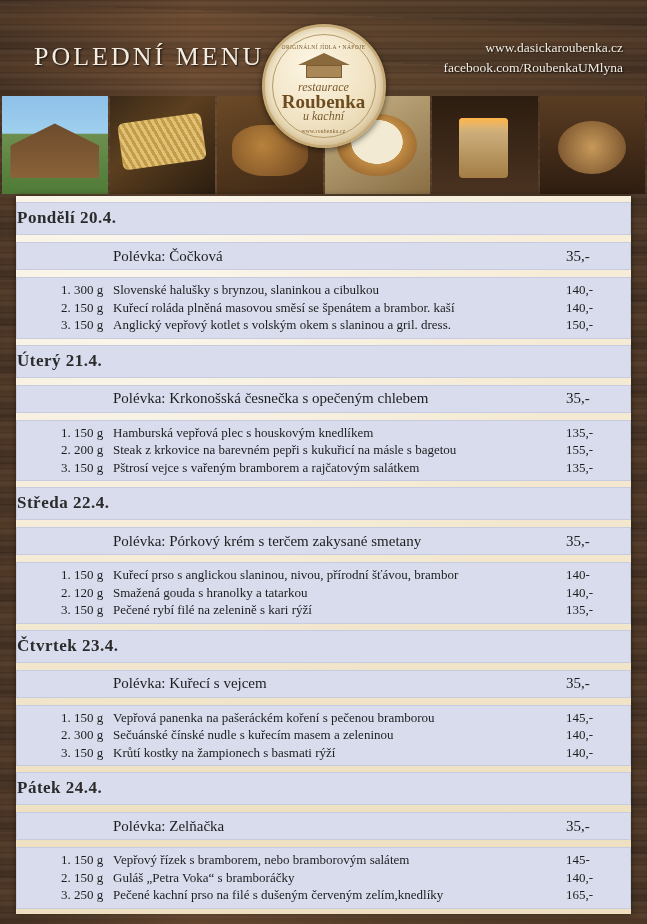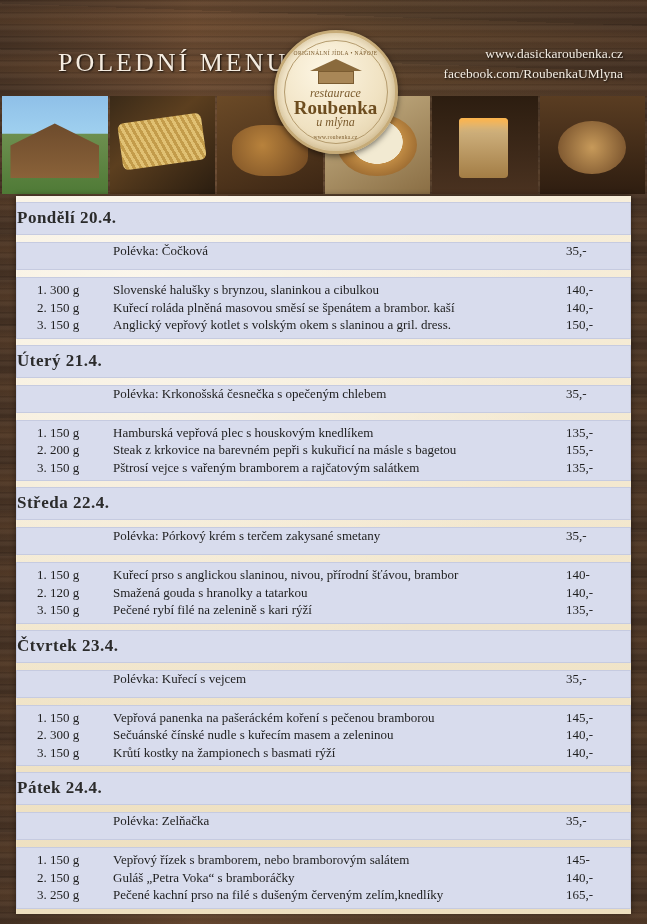--- a/index.html
+++ b/index.html
@@ -30,21 +30,21 @@
   .wood-grain2 {
     position:absolute; inset:0;
     background:repeating-linear-gradient(
       2deg,
       rgba(0,0,0,0.10) 0px, rgba(0,0,0,0.0) 16px,
       rgba(120,80,45,0.18) 30px, rgba(0,0,0,0.0) 46px);
   }
 
   
   .header {
-    position:absolute; top:6px; left:0; right:0; height:96px;margin-left:24px;
+    position:absolute; top:0; left:0; right:0; height:96px;
   }
   .menu-title {
     position:absolute; left:34px; top:42px;
     color:#f5ece0;
     font-size:26px;
     letter-spacing:3px;
     font-variant:small-caps;
     text-shadow:1px 1px 2px rgba(0,0,0,.8);
     font-family:"Liberation Serif", serif;
   }
@@ -160,39 +160,40 @@
     padding:5px 0 6px;
     letter-spacing:.5px;
     border:1px solid #c6cbe0;
   }
 
   .soup-row {
     display:flex;
     background:#d8dced;
     border:1px solid #c6cbe0;
     margin-top:7px;
-    font-size:13px;
+    font-size:15px;
     height:28px;
+    align-items:center;
   }
   .soup-row .c-qty { width:92px; }
   .soup-row .c-desc { flex:1; }
   .soup-row .c-price { width:64px; }
 
   .meals {
     background:#d8dced;
     border:1px solid #c6cbe0;
     margin-top:7px;
     padding:3px 0 4px;
   }
   .meal-row {
     display:flex;
     font-size:13px;
     line-height:17.5px;
   }
-  .c-qty   { width:92px; padding-left:20px; color:#1d1d1d; }
+  .c-qty   { width:92px; padding-left:44px; color:#1d1d1d; }
   .c-desc  { flex:1; padding-left:4px; color:#1d1d1d; }
   .c-price { width:64px; color:#1d1d1d; }
 
   .soup-label { font-weight:normal; }
 </style>
 </head>
 <body>
 
 <div class="page">
   <div class="wood-grain"></div>
@@ -208,21 +209,21 @@
 
     <div class="logo">
       <div class="ring"></div>
       <div class="top-text">ORIGINÁLNÍ JÍDLA • NÁPOJE</div>
       <div class="house">
         <div class="roof"></div>
           <div class="body"></div>
       </div>
       <div class="sub">restaurace</div>
       <div class="name">Roubenka</div>
-      <div class="sub">u mlýna</div>
+      <div class="sub">u kachní</div>
       <div class="url">www.roubenka.cz</div>
     </div>
   </div>
 
   <div class="photos">
     <div class="photo p1"></div>
     <div class="photo p2"></div>
     <div class="photo p3"></div>
     <div class="photo p4"></div>
     <div class="photo p5"></div>

